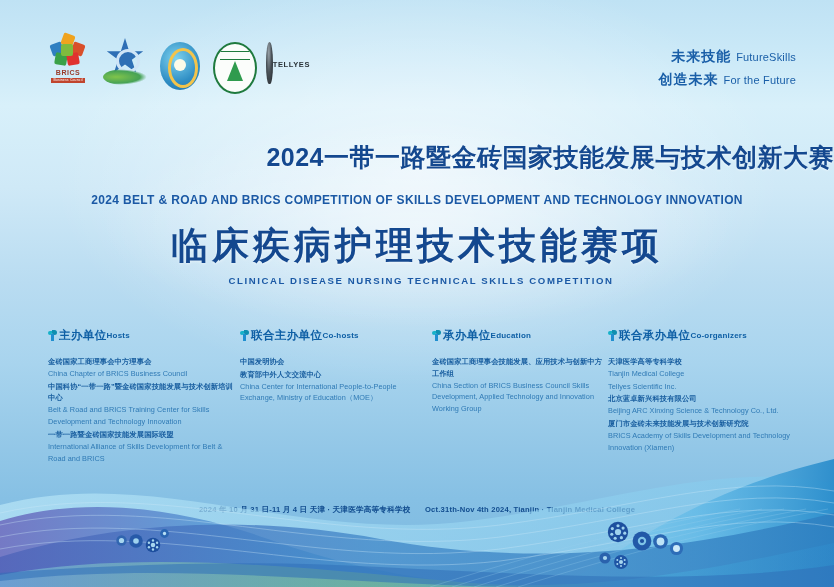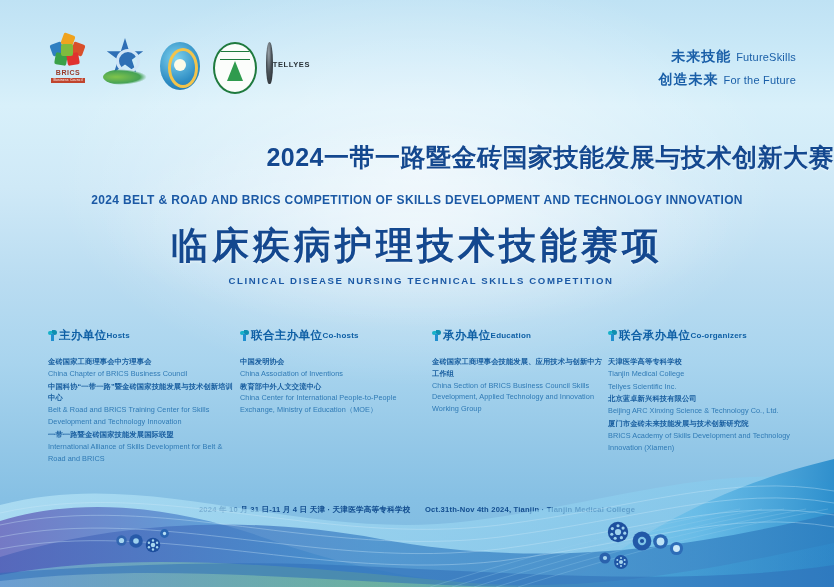--- a/index.html
+++ b/index.html
@@ -235,21 +235,20 @@
         <span class="mark-icon">
             <span class="a"></span>
             <span class="b"></span>
             <span class="c"></span>
           </span>
         <span class="col-cn">联合主办单位</span>
         <span class="col-en">Co-hosts</span>
       </div>
       <div class="item">
         <div class="i-cn">中国发明协会</div>
-        <div class="i-en">China Association of Inventions</div>
       </div>
       <div class="item">
         <div class="i-cn">教育部中外人文交流中心</div>
         <div class="i-en">China Center for International People-to-People Exchange, Ministry of Education（MOE）</div>
       </div>
     </div>
 
     <div class="col c2">
       <div class="col-head">
         <span class="mark-icon">

